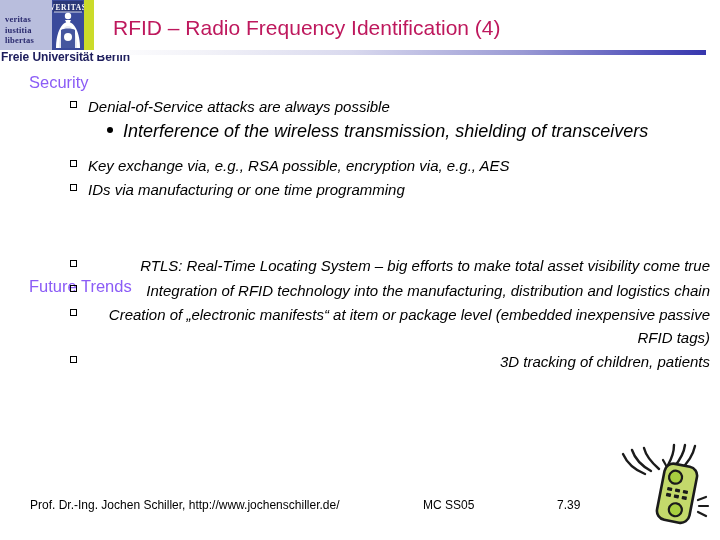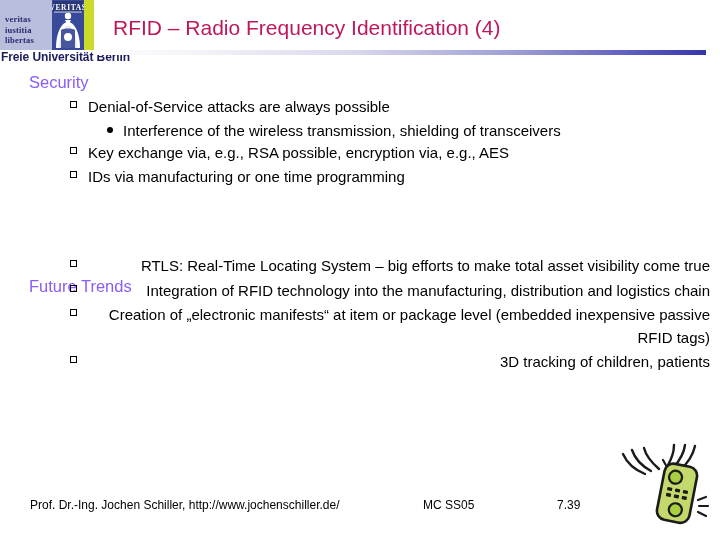--- a/index.html
+++ b/index.html
@@ -104,42 +104,43 @@
   #security-head { top: 72px; }
   #trends-head   { top: 229px; margin-top: 47px; }
 
   .bullets { position: absolute; left: 29px; right: 10px; }
   #security-bullets { top: 96px; }
   #trends-bullets   { top: 255px; text-align: right; }
 
   .li {
     position: relative;
     display: block;
+    font-style: italic;
   }
   .li1 {
     padding-left: 59px;
     font-size: 15px;
     line-height: 22.5px;
     margin-bottom: 2px;
   }
   .li1 > .bullet {
     position: absolute;
     left: 41px;
     top: 5px;
     width: 7px;
     height: 7px;
     border: 1.4px solid #000000;
     box-sizing: border-box;
     background: transparent;
   }
   .li2 {
     padding-left: 94px;
-    font-size: 15px;
+    font-size: 18px;
     line-height: 20px;
-    margin-bottom: 1px;
+    margin-bottom: 14px;
   }
   .li2 > .bullet {
     position: absolute;
     left: 78px;
     top: 6px;
     width: 6px;
     height: 6px;
     border-radius: 50%;
     background: #000000;
   }

